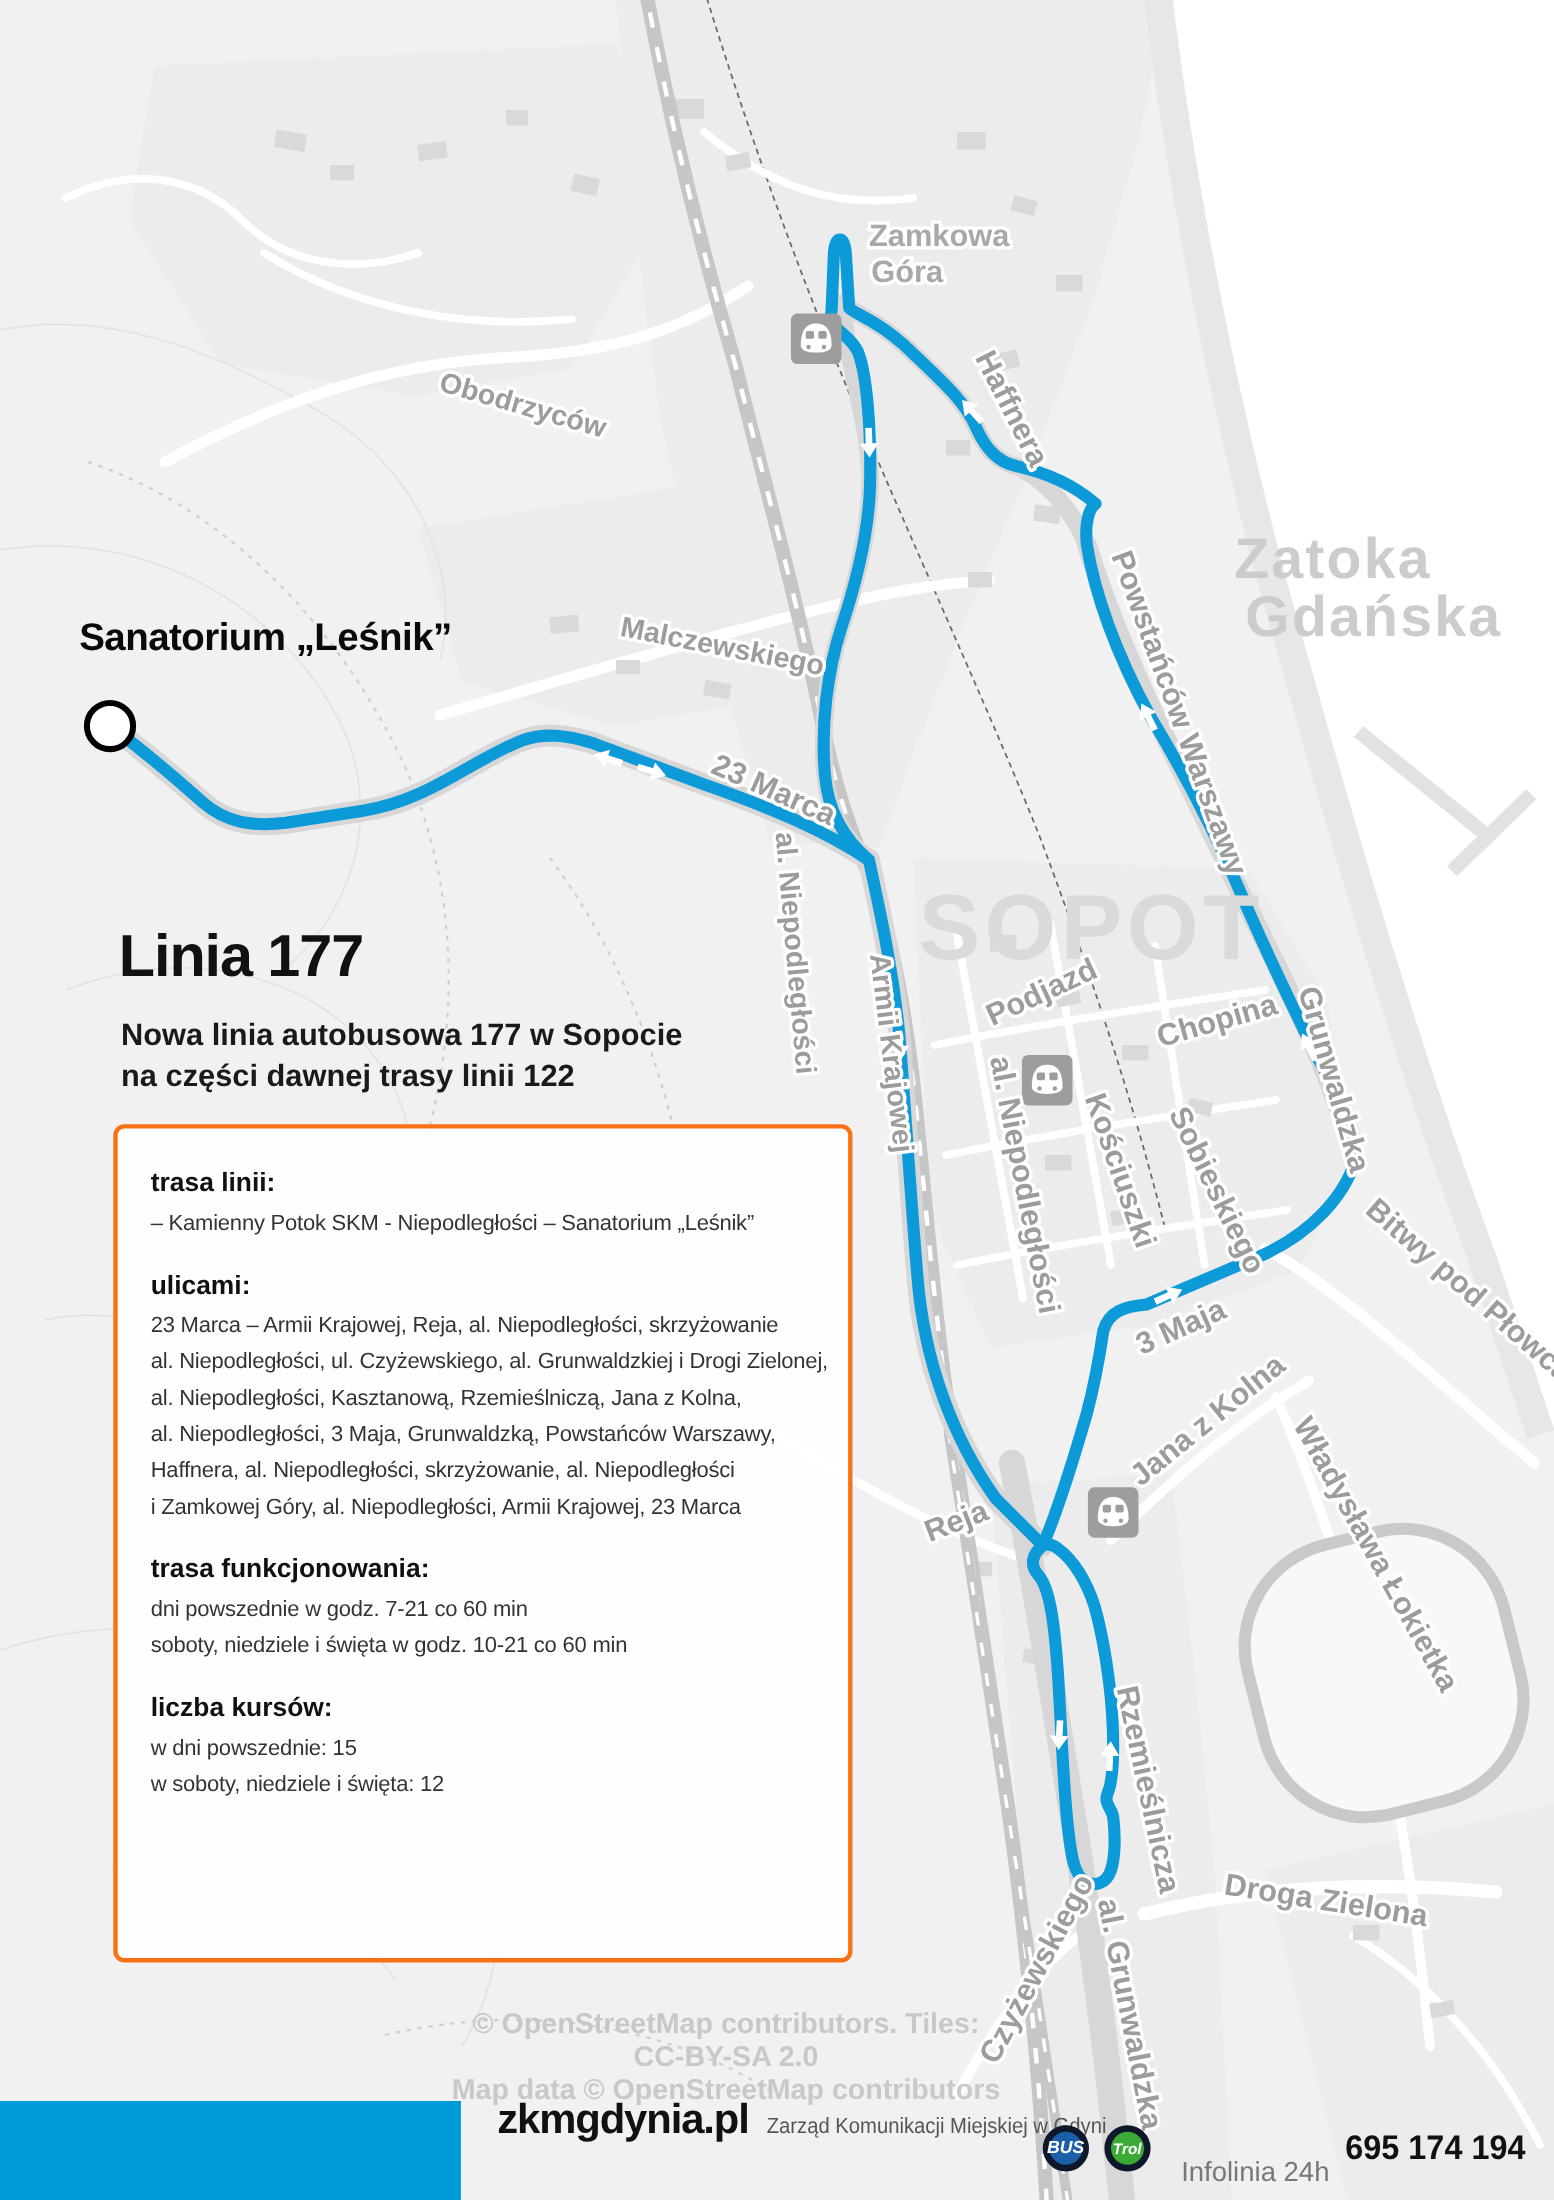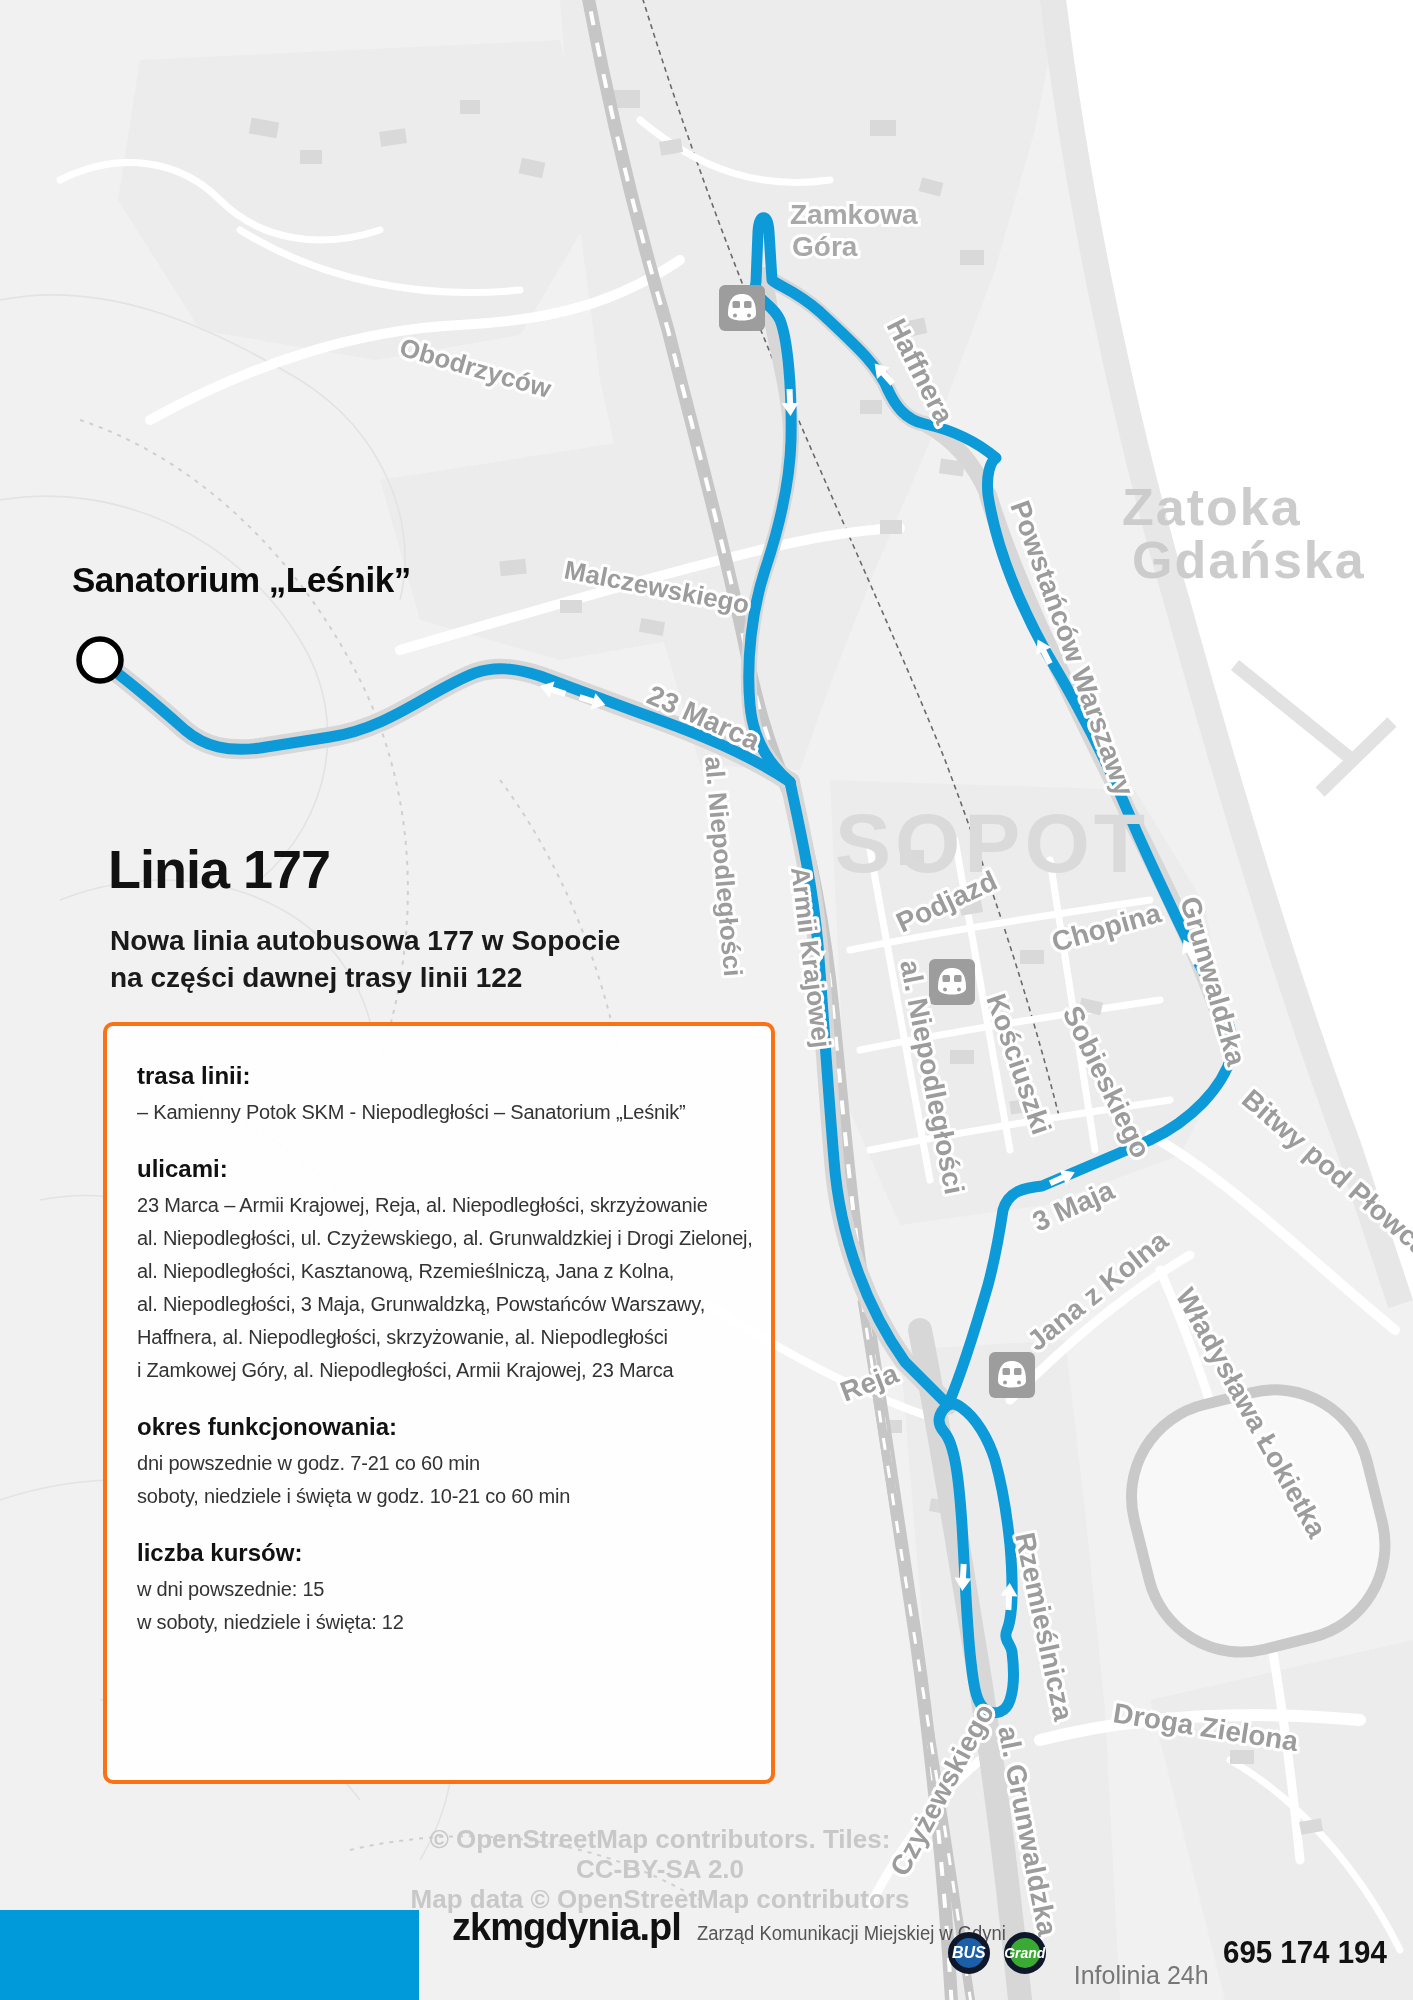--- a/index.html
+++ b/index.html
@@ -247,21 +247,21 @@
   <div class="sec">
     <h3>ulicami:</h3>
     <div class="ln">23 Marca – Armii Krajowej, Reja, al. Niepodległości, skrzyżowanie</div>
     <div class="ln">al. Niepodległości, ul. Czyżewskiego, al. Grunwaldzkiej i Drogi Zielonej,</div>
     <div class="ln">al. Niepodległości, Kasztanową, Rzemieślniczą, Jana z Kolna,</div>
     <div class="ln">al. Niepodległości, 3 Maja, Grunwaldzką, Powstańców Warszawy,</div>
     <div class="ln">Haffnera, al. Niepodległości, skrzyżowanie, al. Niepodległości</div>
     <div class="ln">i Zamkowej Góry, al. Niepodległości, Armii Krajowej, 23 Marca</div>
   </div>
   <div class="sec">
-    <h3>okres funkcjonowania:</h3>
+    <h3>trasa funkcjonowania:</h3>
     <div class="ln">dni powszednie w godz. 7-21 co 60 min</div>
     <div class="ln">soboty, niedziele i święta w godz. 10-21 co 60 min</div>
   </div>
   <div class="sec">
     <h3>liczba kursów:</h3>
     <div class="ln">w dni powszednie: 15</div>
     <div class="ln">w soboty, niedziele i święta: 12</div>
   </div>
 </div>
 
@@ -269,18 +269,18 @@
   <div>© OpenStreetMap contributors. Tiles: CC-BY-SA 2.0</div>
   <div>Map data © OpenStreetMap contributors</div>
 </div>
 
 <div class="footer-left">
   <span class="site">zkmgdynia.pl</span>
   <span class="org">Zarząd Komunikacji Miejskiej w Gdyni</span>
 </div>
 <div class="footer-right">
   <span class="badge" style="background: rgb(27, 95, 168);">BUS</span>
-  <span class="badge trol" style="background: rgb(58, 170, 53);">Grand</span>
+  <span class="badge trol" style="background: rgb(58, 170, 53);">Trol</span>
   <span class="info-label">Infolinia 24h</span>
   <span class="info-number">695 174 194</span>
 </div>
 
 </div>
 
 </body></html>

